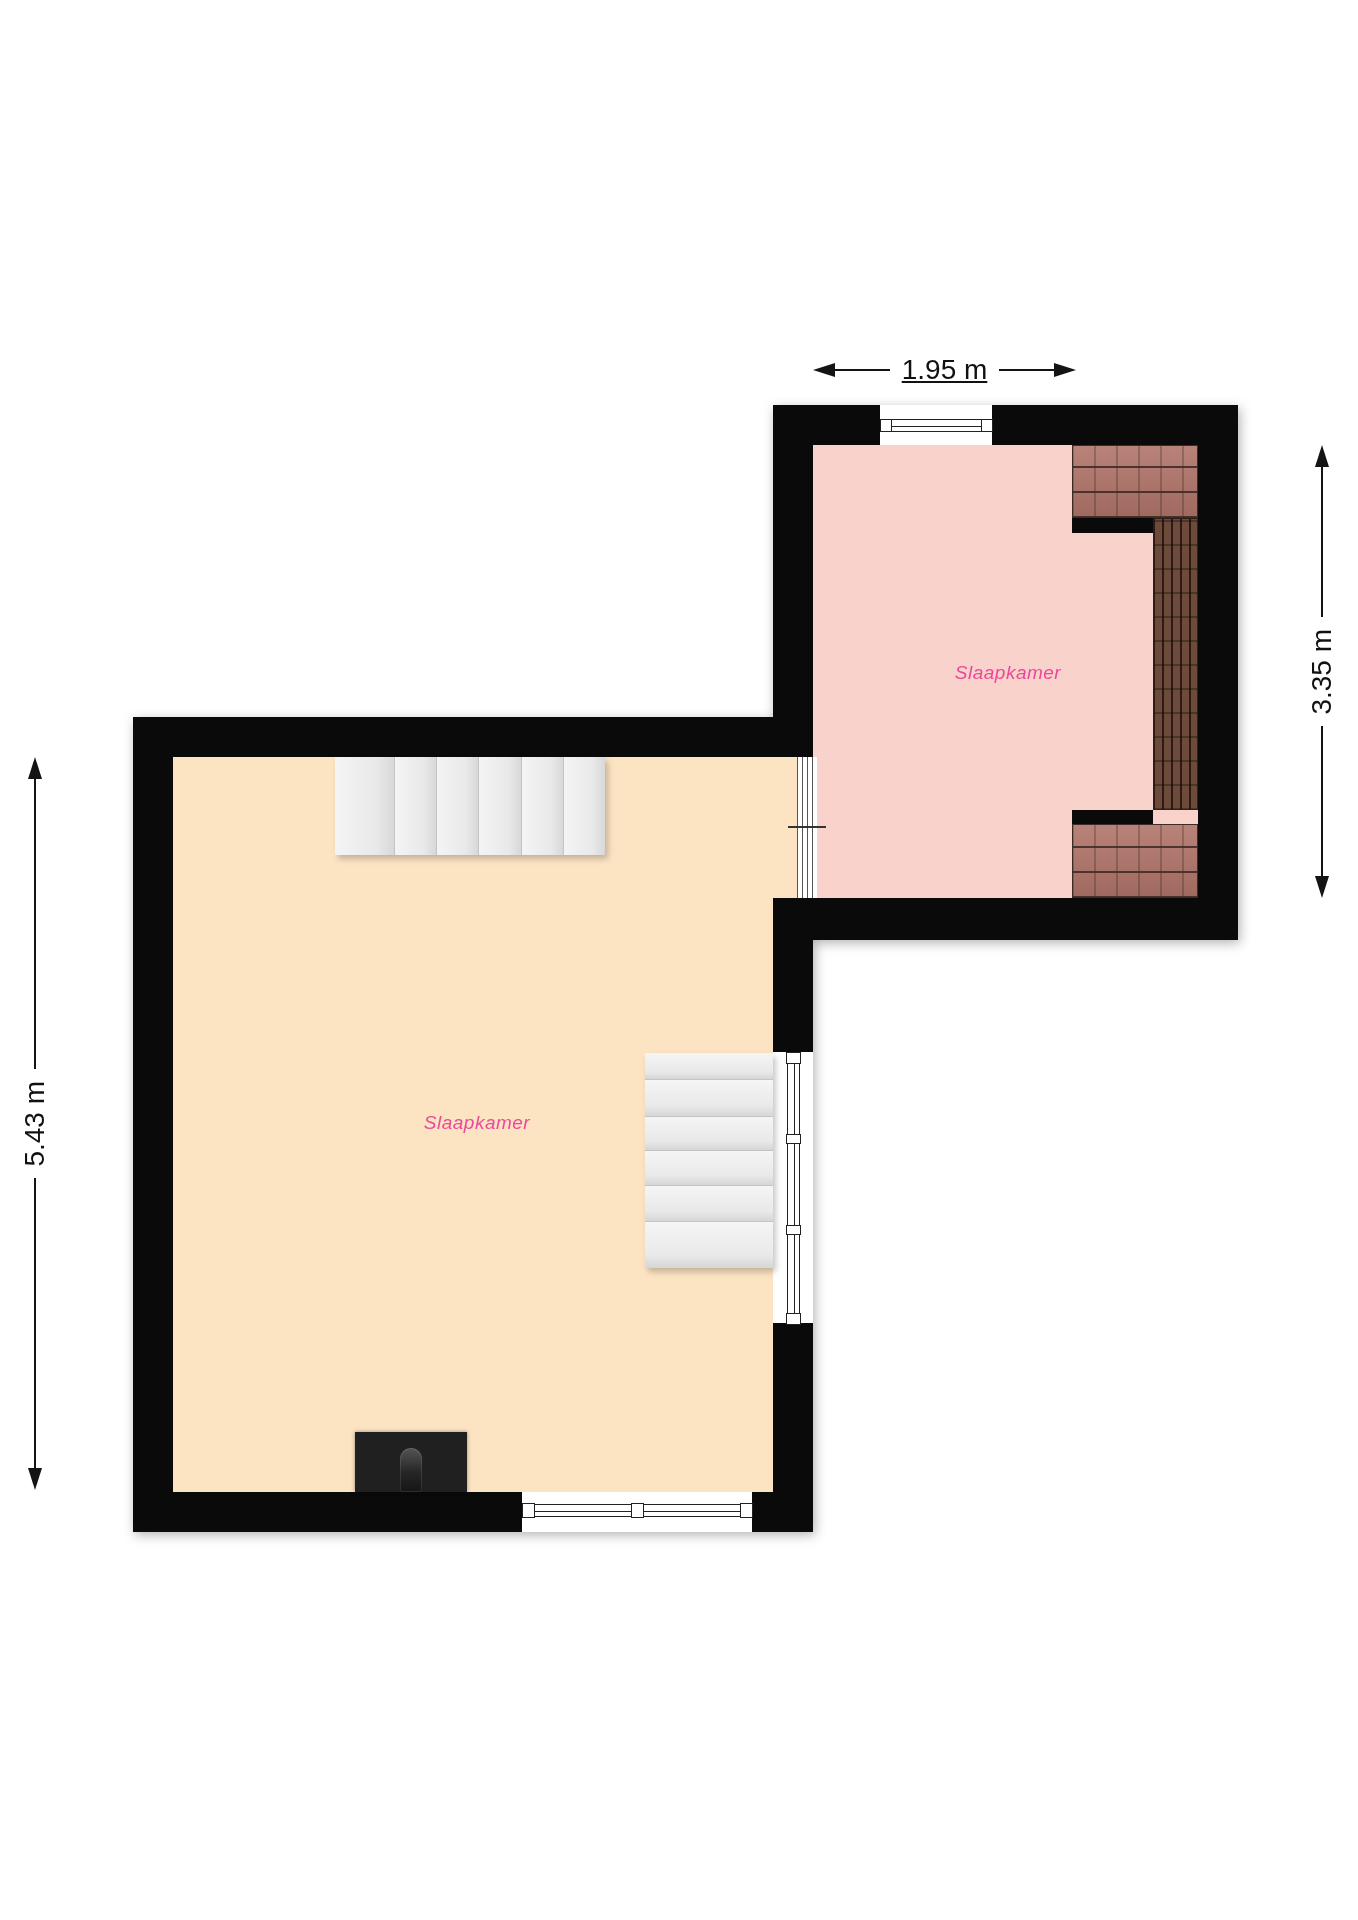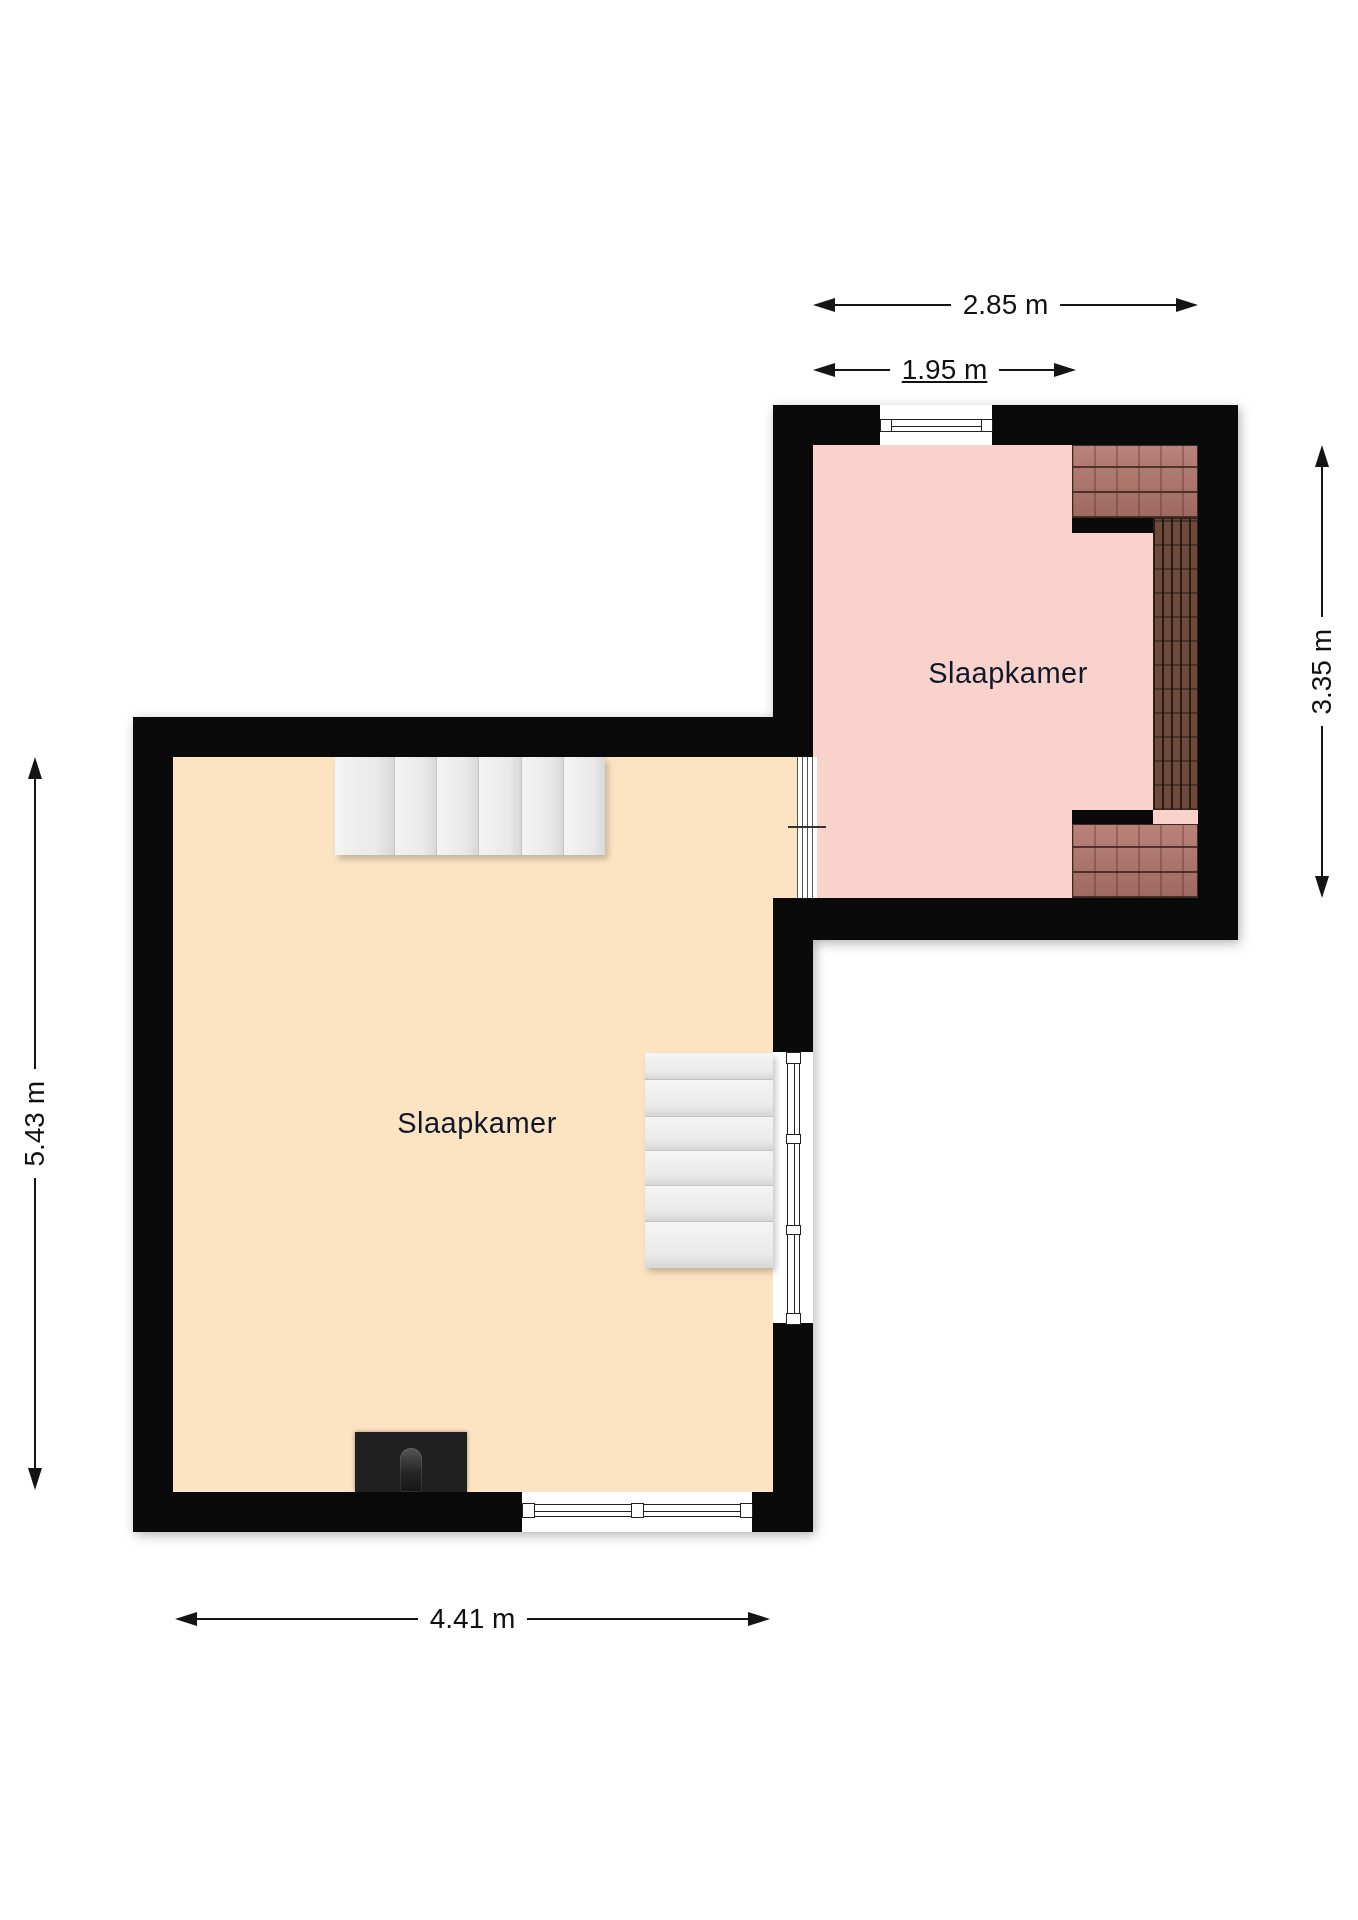--- a/index.html
+++ b/index.html
@@ -49,21 +49,21 @@
   .stairs-cols{flex-direction:row;}
   .stairs-rows{flex-direction:column;}
   .step-col{height:100%;background:linear-gradient(90deg,#f4f4f4 0%,#e9e9e9 70%,#d8d8d8 100%);border-right:1px solid #c4c4c4;}
   .step-col:last-child{border-right:none;}
   .step-row{width:100%;background:linear-gradient(180deg,#f5f5f5 0%,#e9e9e9 72%,#d6d6d6 100%);border-bottom:1px solid #c4c4c4;}
   .step-row:last-child{border-bottom:none;}
   
   .fireplace{position:absolute;background:#202020;box-shadow:0 0 4px rgba(0,0,0,0.4);}
   .flue{position:absolute;left:50%;transform:translateX(-50%);width:22px;background:linear-gradient(180deg,#555 0%,#262626 55%,#161616 100%);border-radius:11px 11px 3px 3px;box-shadow:inset 0 0 0 1px rgba(255,255,255,0.10);}
   
-  .room-label{position:absolute;transform:translate(-50%,-50%);font-size:29px;letter-spacing:0.5px;color:#0f172a;white-space:nowrap;}
+  .room-label{position:absolute;transform:translate(-50%,-50%);font-size:19px;letter-spacing:0.5px;color:#ec4899;white-space:nowrap;font-style:italic;}
   
   .dim{position:absolute;display:flex;align-items:center;color:#111;font-size:28px;}
   .dim-h{transform:translateY(-50%);flex-direction:row;}
   .dim-v{transform:translateX(-50%);flex-direction:column;}
   .dline-h{flex:1;height:2px;background:#141414;}
   .dline-v{flex:1;width:2px;background:#141414;}
   .dlabel{white-space:nowrap;}
   .dim-h .dlabel{margin:0 12px;}
   .dim-v .dlabel{margin:12px 0;writing-mode:vertical-rl;transform:rotate(180deg);}
   .ah{width:0;height:0;}
@@ -141,27 +141,20 @@
 
     <div class="fireplace" style="left:355px;top:1432px;width:112px;height:60px;">
       <div class="flue" style="top:16px;height:44px;"></div>
     </div>
 
     <div class="room-label" style="left:1008px;top:673px;">Slaapkamer</div>
     <div class="room-label" style="left:477px;top:1123px;">Slaapkamer</div>
 
   </div>
 
-  <div class="dim dim-h" style="left:813px;top:305px;width:385px;">
-    <span class="ah ah-left"></span>
-    <span class="dline-h"></span>
-    <span class="dlabel">2.85 m</span>
-    <span class="dline-h"></span>
-    <span class="ah ah-right"></span>
-  </div>
 
   <div class="dim dim-h" style="left:813px;top:370px;width:263px;text-decoration:underline;">
     <span class="ah ah-left"></span>
     <span class="dline-h"></span>
     <span class="dlabel">1.95 m</span>
     <span class="dline-h"></span>
     <span class="ah ah-right"></span>
   </div>
 
   <div class="dim dim-v" style="left:1322px;top:445px;height:453px;">
@@ -173,21 +166,14 @@
   </div>
 
   <div class="dim dim-v" style="left:35px;top:757px;height:733px;">
     <span class="ah ah-up"></span>
     <span class="dline-v"></span>
     <span class="dlabel">5.43 m</span>
     <span class="dline-v"></span>
     <span class="ah ah-down"></span>
   </div>
 
-  <div class="dim dim-h" style="left:175px;top:1619px;width:595px;">
-    <span class="ah ah-left"></span>
-    <span class="dline-h"></span>
-    <span class="dlabel">4.41 m</span>
-    <span class="dline-h"></span>
-    <span class="ah ah-right"></span>
-  </div>
 
 </div>
 
 </body></html>

